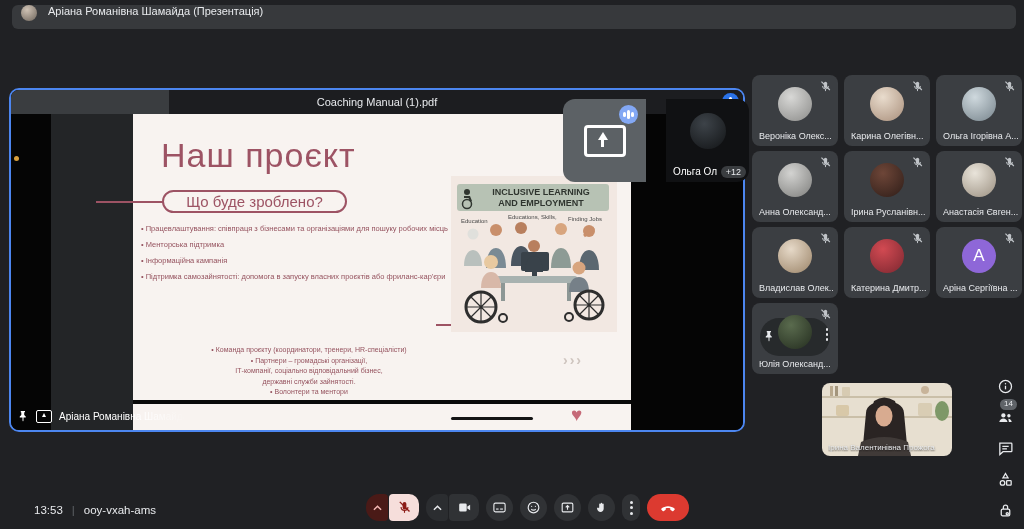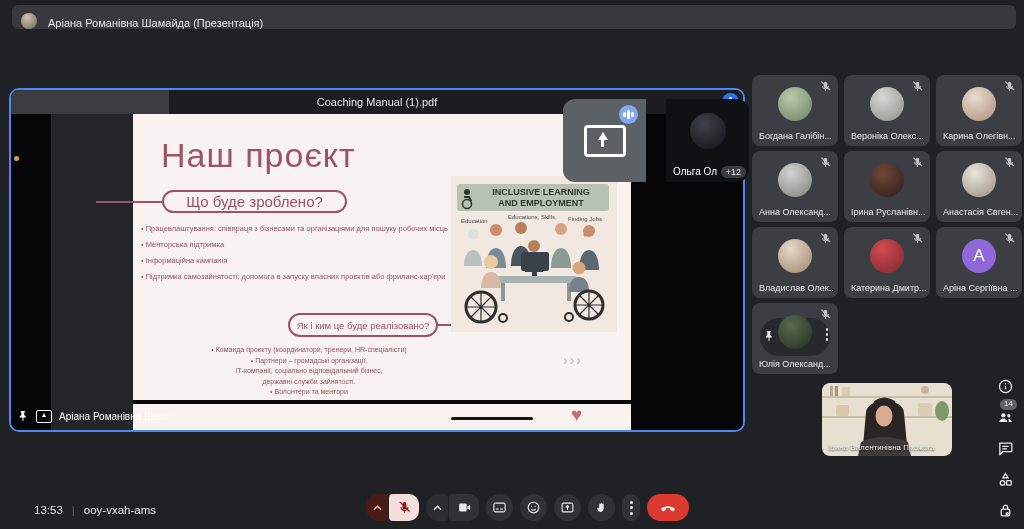--- a/index.html
+++ b/index.html
@@ -1,21 +1,21 @@
 <!DOCTYPE html>
 <html><head>
 <meta charset="utf-8">
 <style>
   html,body{margin:0;padding:0;background:#202124;}
   .stage{position:relative;width:1024px;height:529px;background:#202124;overflow:hidden;
          font-family:"Liberation Sans",sans-serif;color:#e8eaed;}
 
   
   .top-banner{position:absolute;left:12px;top:5px;width:1004px;height:24px;background:#37393c;
-              border-radius:6px;display:flex;align-items:flex-end;gap:11px;padding-left:9px;box-sizing:border-box;}
+              border-radius:6px;display:flex;align-items:flex-start;gap:11px;padding-left:9px;box-sizing:border-box;}
   .top-banner .mini-avatar{width:16px;height:16px;border-radius:50%;
               background:radial-gradient(circle at 38% 30%,#cfc2b4,#6e655c);flex:0 0 auto;}
   .top-banner .txt{font-size:11px;color:#e8eaed;}
 
   
   .panel{position:absolute;left:9px;top:88px;width:732px;height:340px;border:2px solid #4c86f0;
          border-radius:10px;background:#0b0c0d;overflow:hidden;}
   .panel-titlebar{position:relative;height:24px;background:#1c1d20;}
   .panel-tab{position:absolute;left:0;top:0;width:158px;height:24px;background:#3a3d40;}
   .panel-title{position:absolute;left:0;right:0;top:0;height:24px;line-height:24px;text-align:center;
@@ -150,21 +150,20 @@
       <div class="slide">
         <div class="slide-title">Наш проєкт</div>
         <div class="connector conn1"></div>
         <div class="pill pill1">Що буде зроблено?</div>
         <div class="bullets" id="bullets">
             <div class="b">• Працевлаштування: співпраця з бізнесами та організаціями для пошуку робочих місць</div>
             <div class="b">• Менторська підтримка</div>
             <div class="b">• Інформаційна кампанія</div>
             <div class="b">• Підтримка самозайнятості: допомога в запуску власних проєктів або фриланс-кар'єри</div>
           </div>
-        <div class="pill pill2">Як і ким це буде реалізовано?</div>
         <div class="connector conn2"></div>
         <div class="impl" id="impl">
             <div>• Команда проєкту (координатори, тренери, HR-спеціалісти)</div>
             <div>• Партнери – громадські організації,</div>
             <div>ІТ-компанії, соціально відповідальний бізнес,</div>
             <div>державні служби зайнятості.</div>
             <div>• Волонтери та ментори</div>
             <div>• Психологи</div>
           </div>
         <div class="arrows">›››</div>
@@ -261,32 +260,20 @@
       </div>
     <div class="float-right">
       <div class="avatar"></div>
       <div class="float-name">Ольга Ол</div>
       <div class="float-badge">+12</div>
     </div>
   </div>
 
   <div class="grid">
       <div class="tile">
-        <div class="avatar" style="background:radial-gradient(circle at 38% 30%,#b9c9a8,#6f7f62)"></div>
-        <span class="mic-off">
-          <svg viewBox="0 0 24 24">
-            <rect x="9" y="3" width="6" height="12" rx="3" fill="currentColor"></rect>
-            <path d="M6.5 11a5.5 5.5 0 0 0 11 0" stroke="currentColor" stroke-width="1.8" fill="none"></path>
-            <line x1="12" y1="16.5" x2="12" y2="20.5" stroke="currentColor" stroke-width="1.8"></line>
-            <line x1="4.5" y1="3" x2="20" y2="18.5" stroke="currentColor" stroke-width="2.2"></line>
-          </svg>
-        </span>
-        <div class="tile-name">Богдана Галібін...</div>
-      </div>
-      <div class="tile">
         <div class="avatar" style="background:radial-gradient(circle at 38% 30%,#d8d8d6,#8b8b89)"></div>
         <span class="mic-off">
           <svg viewBox="0 0 24 24">
             <rect x="9" y="3" width="6" height="12" rx="3" fill="currentColor"></rect>
             <path d="M6.5 11a5.5 5.5 0 0 0 11 0" stroke="currentColor" stroke-width="1.8" fill="none"></path>
             <line x1="12" y1="16.5" x2="12" y2="20.5" stroke="currentColor" stroke-width="1.8"></line>
             <line x1="4.5" y1="3" x2="20" y2="18.5" stroke="currentColor" stroke-width="2.2"></line>
           </svg>
         </span>
         <div class="tile-name">Вероніка Олекс...</div>
@@ -295,20 +282,32 @@
         <div class="avatar" style="background:radial-gradient(circle at 38% 30%,#e9dccd,#a98f7b)"></div>
         <span class="mic-off">
           <svg viewBox="0 0 24 24">
             <rect x="9" y="3" width="6" height="12" rx="3" fill="currentColor"></rect>
             <path d="M6.5 11a5.5 5.5 0 0 0 11 0" stroke="currentColor" stroke-width="1.8" fill="none"></path>
             <line x1="12" y1="16.5" x2="12" y2="20.5" stroke="currentColor" stroke-width="1.8"></line>
             <line x1="4.5" y1="3" x2="20" y2="18.5" stroke="currentColor" stroke-width="2.2"></line>
           </svg>
         </span>
         <div class="tile-name">Карина Олегівн...</div>
+      </div>
+      <div class="tile">
+        <div class="avatar" style="background:radial-gradient(circle at 38% 30%,#cfd9de,#77848c)"></div>
+        <span class="mic-off">
+          <svg viewBox="0 0 24 24">
+            <rect x="9" y="3" width="6" height="12" rx="3" fill="currentColor"></rect>
+            <path d="M6.5 11a5.5 5.5 0 0 0 11 0" stroke="currentColor" stroke-width="1.8" fill="none"></path>
+            <line x1="12" y1="16.5" x2="12" y2="20.5" stroke="currentColor" stroke-width="1.8"></line>
+            <line x1="4.5" y1="3" x2="20" y2="18.5" stroke="currentColor" stroke-width="2.2"></line>
+          </svg>
+        </span>
+        <div class="tile-name">Ольга Ігорівна А...</div>
       </div>
       <div class="tile">
         <div class="avatar" style="background:radial-gradient(circle at 38% 30%,#d3d3d1,#7e7e7c)"></div>
         <span class="mic-off">
           <svg viewBox="0 0 24 24">
             <rect x="9" y="3" width="6" height="12" rx="3" fill="currentColor"></rect>
             <path d="M6.5 11a5.5 5.5 0 0 0 11 0" stroke="currentColor" stroke-width="1.8" fill="none"></path>
             <line x1="12" y1="16.5" x2="12" y2="20.5" stroke="currentColor" stroke-width="1.8"></line>
             <line x1="4.5" y1="3" x2="20" y2="18.5" stroke="currentColor" stroke-width="2.2"></line>
           </svg>

